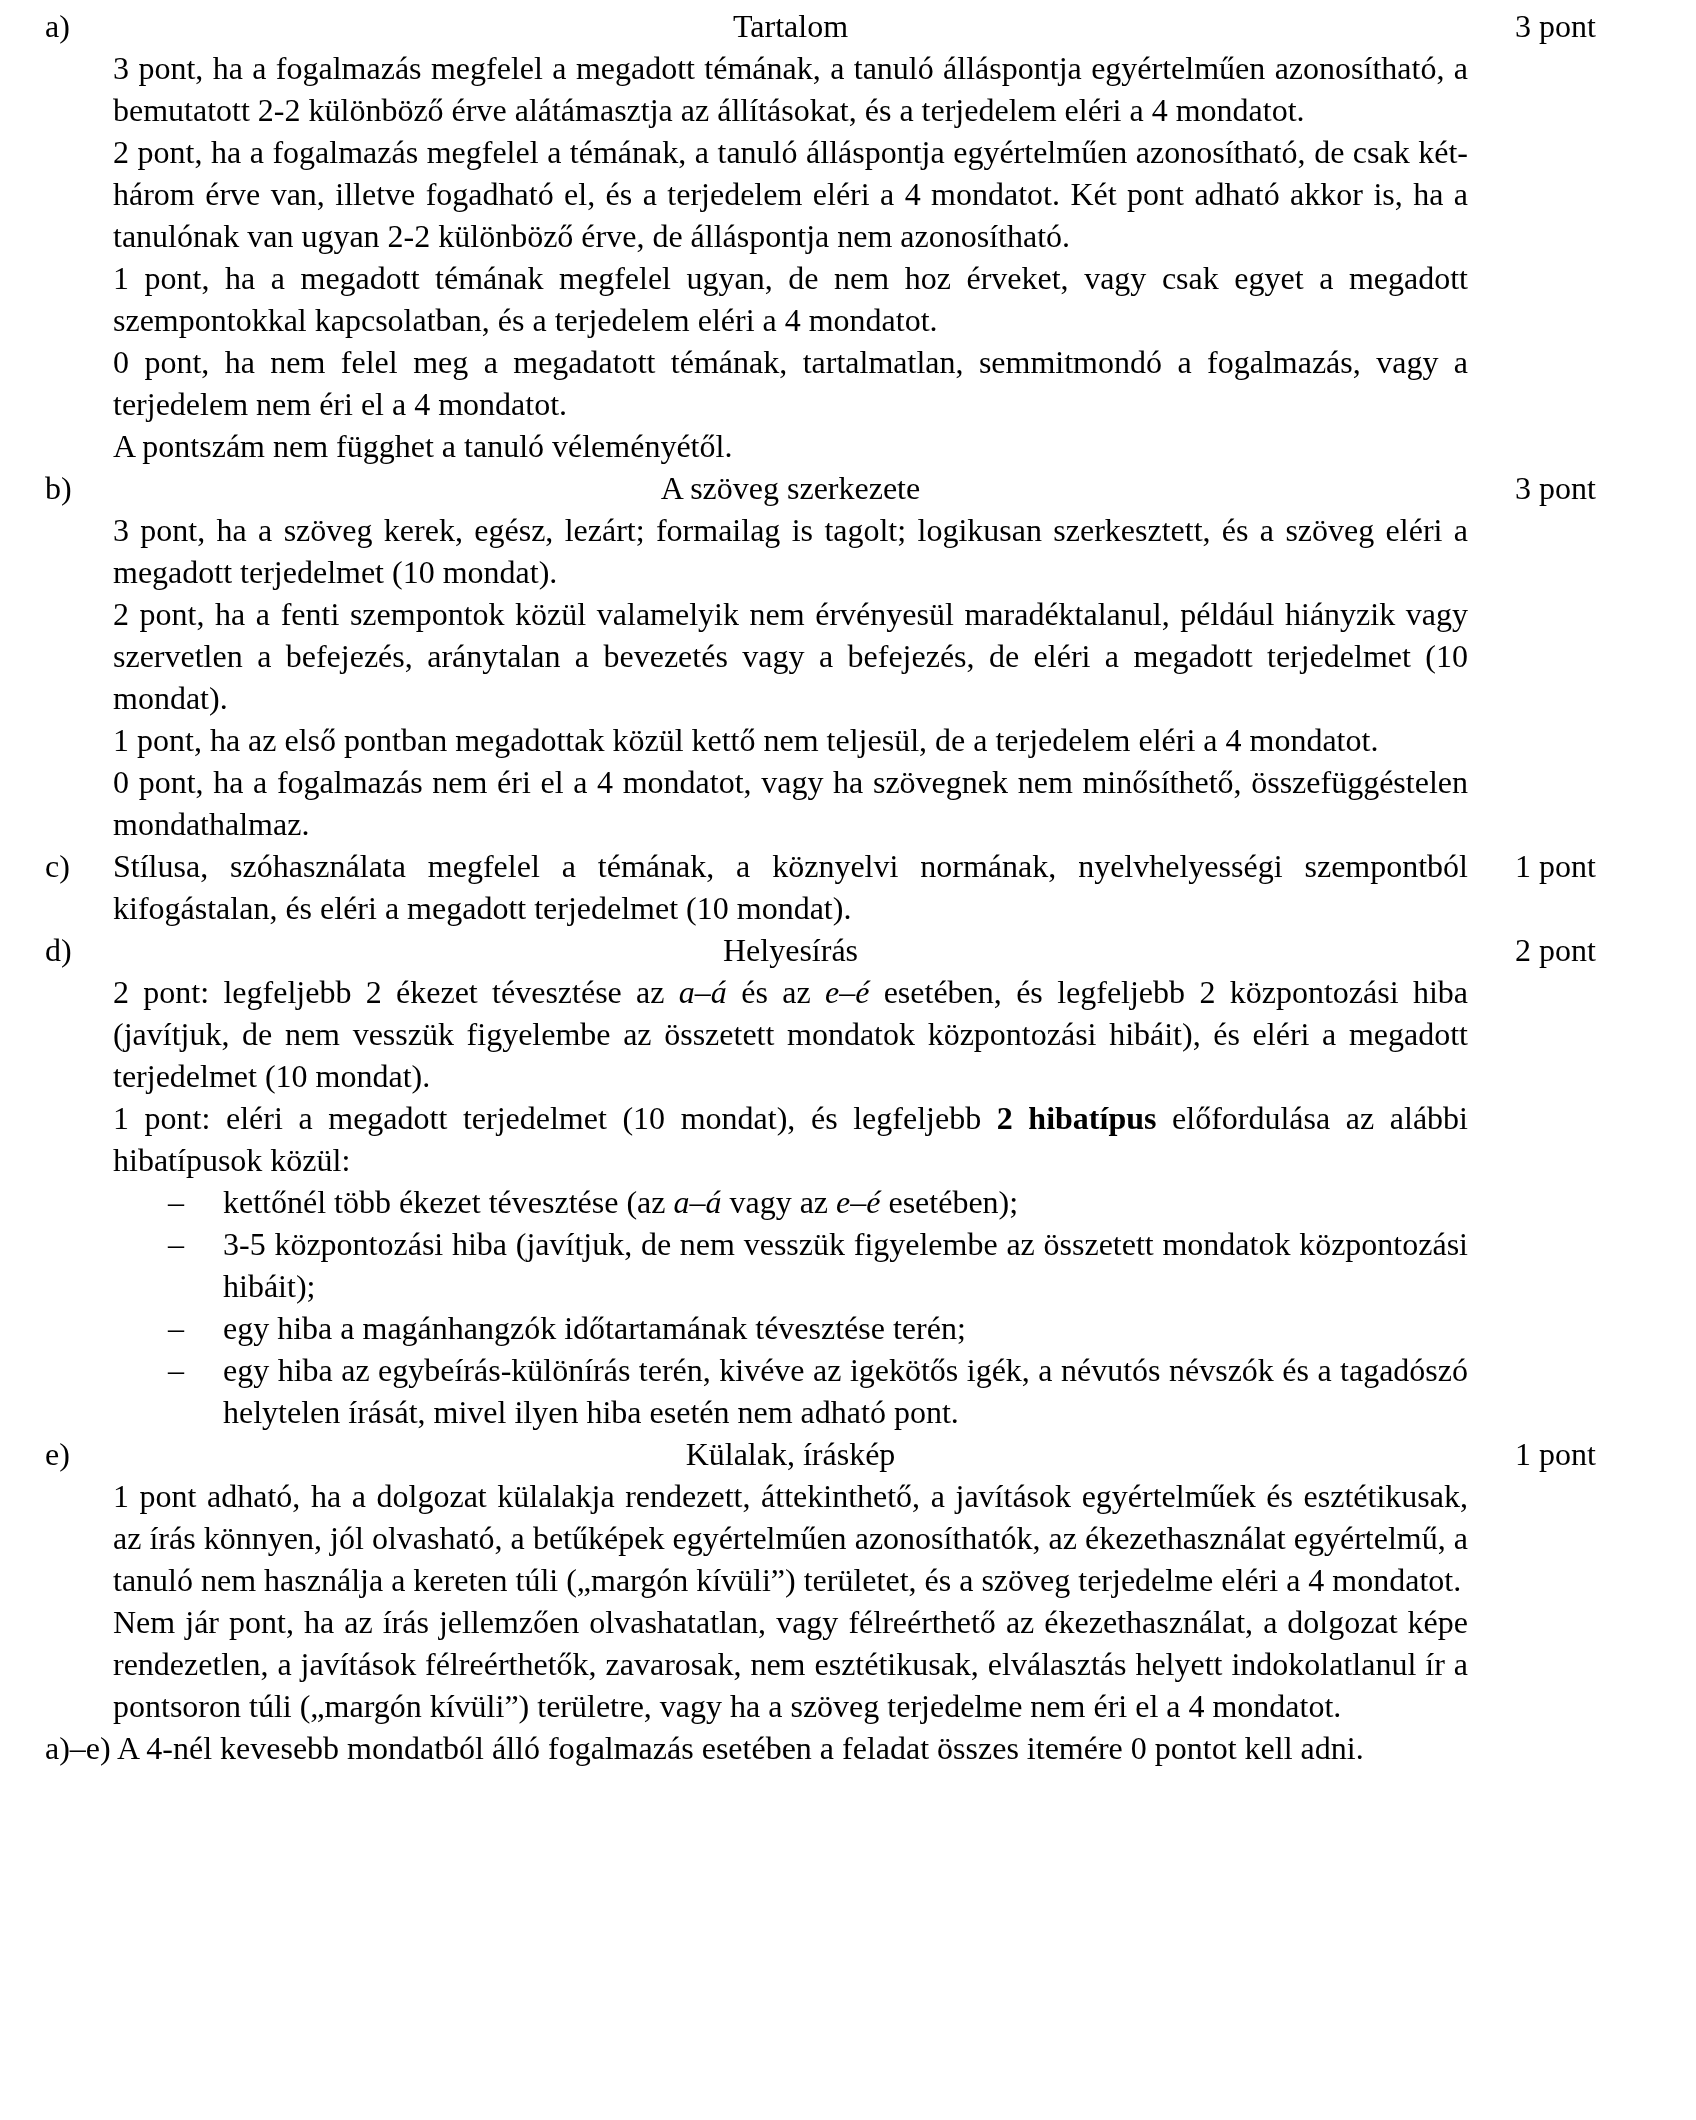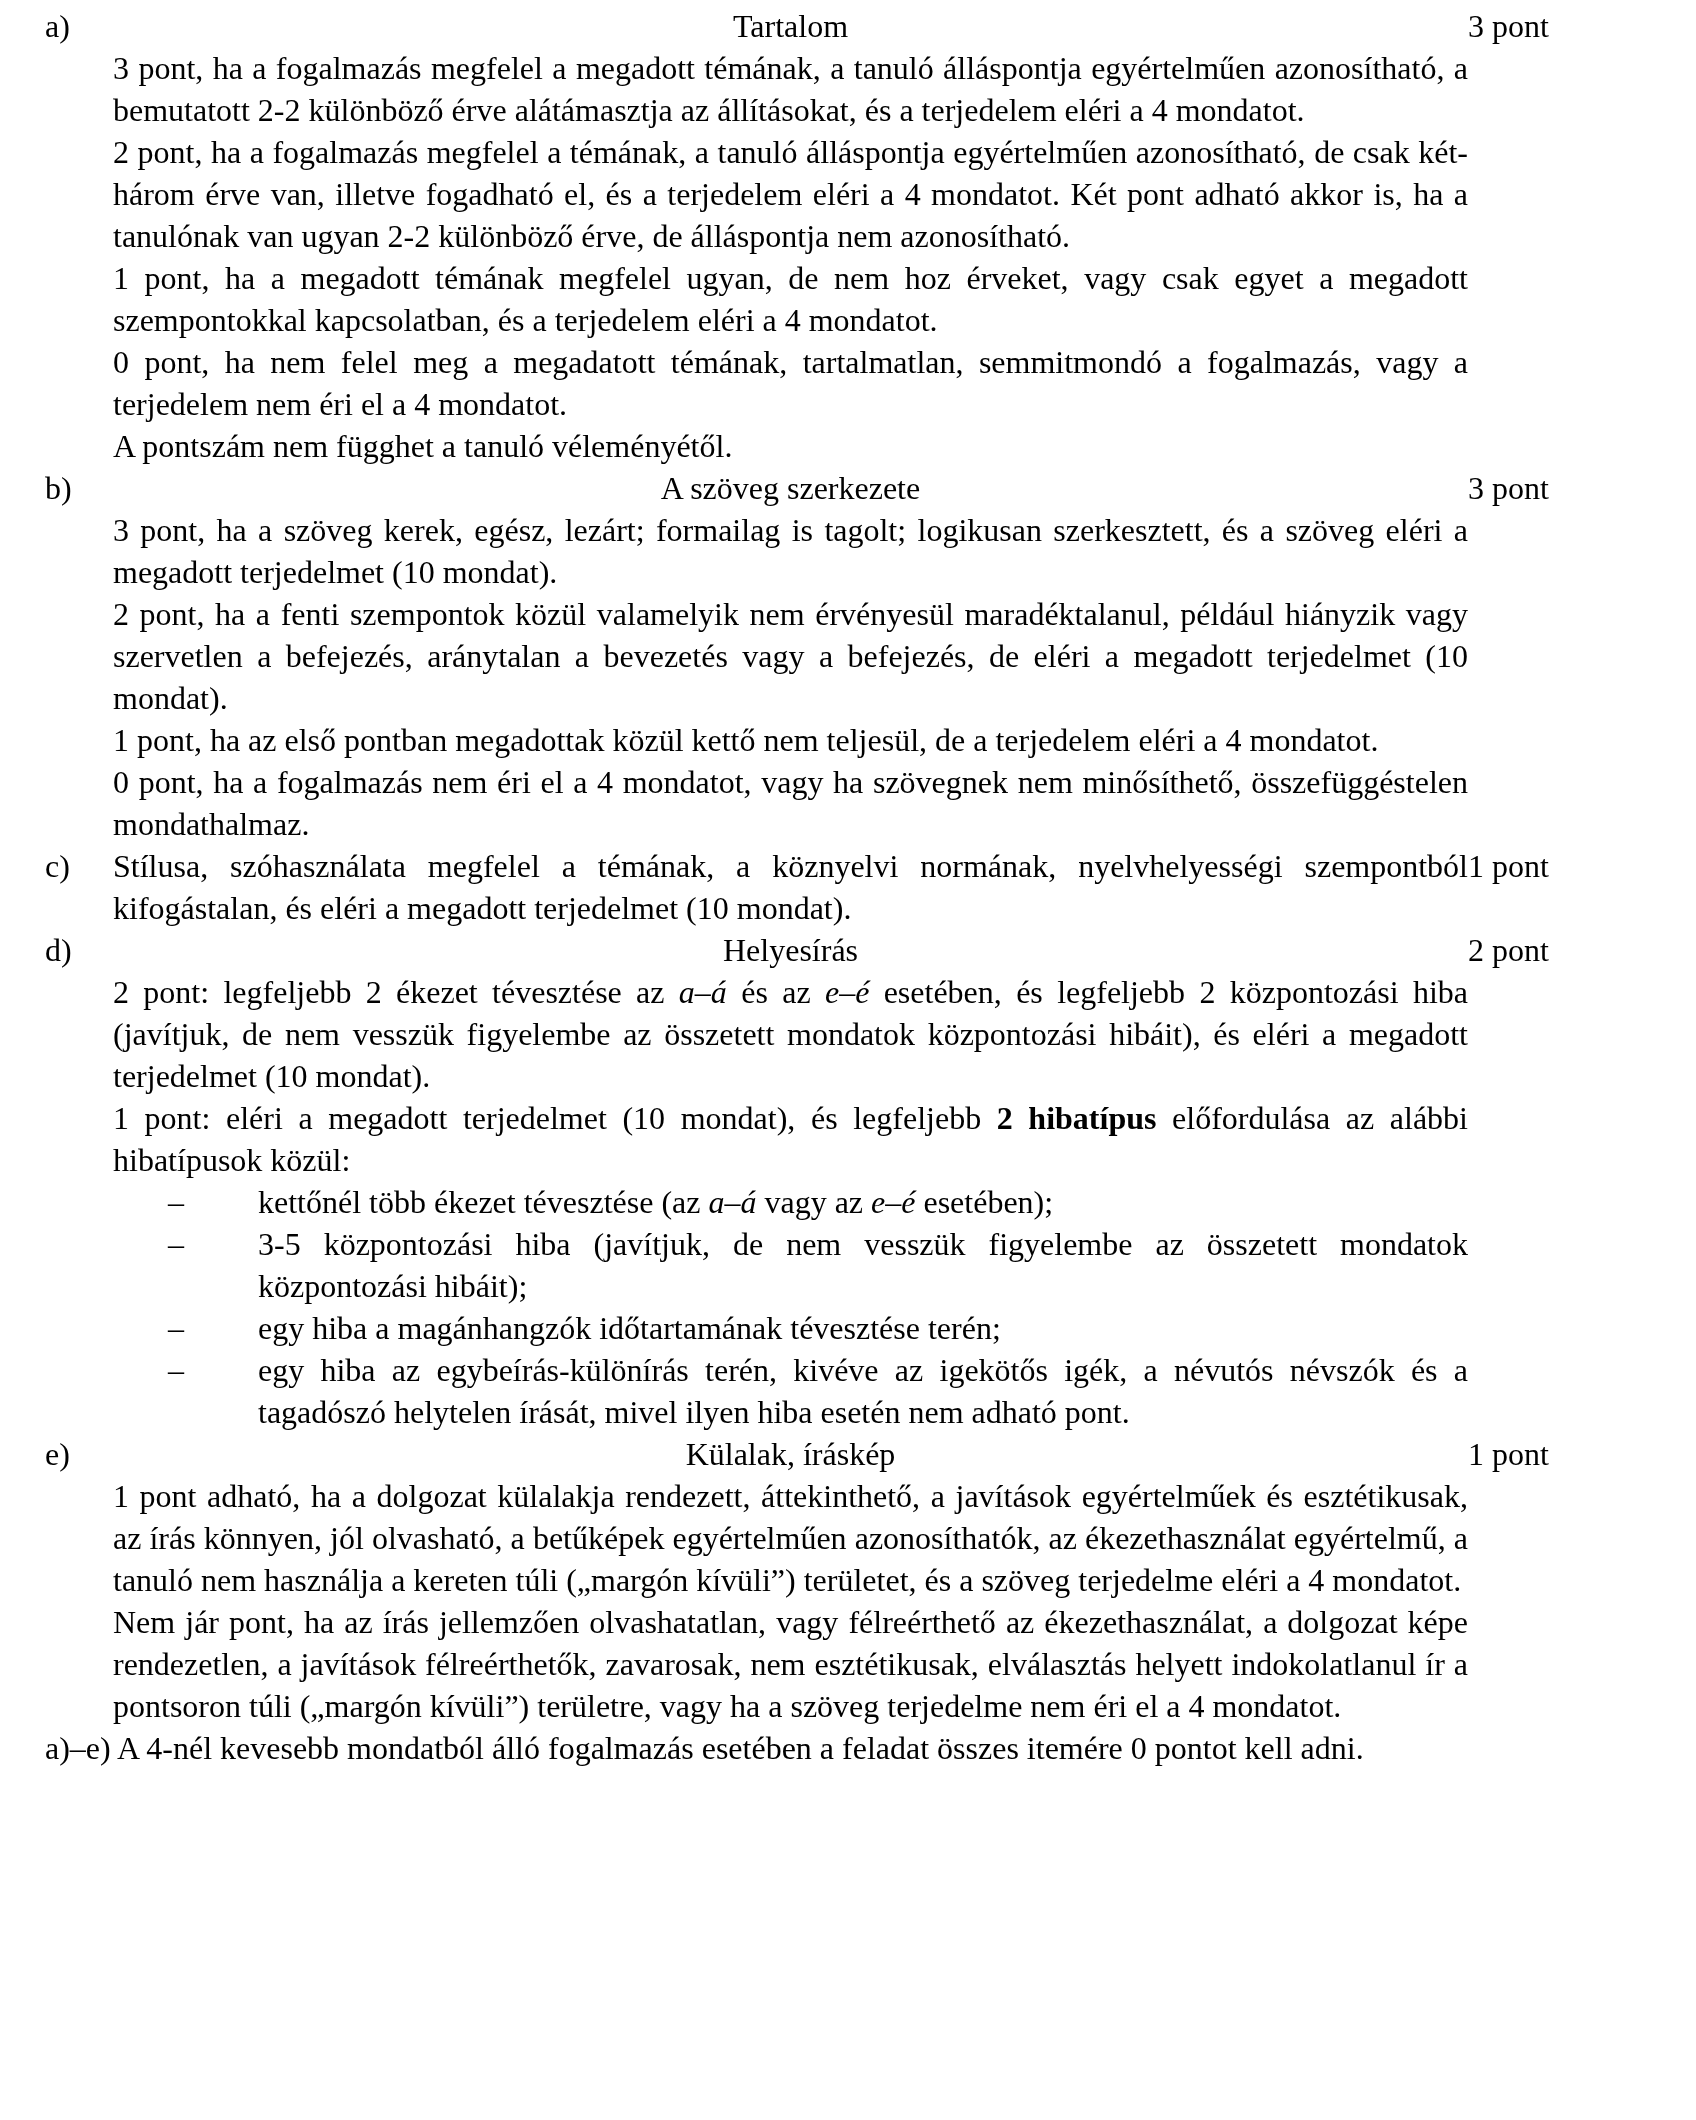--- a/index.html
+++ b/index.html
@@ -13,26 +13,26 @@
     color: #000000;
   }
   .page {
     width: 1696px;
     min-height: 2120px;
     padding: 5px 100px 10px 45px;
   }
   .item { display: flex; align-items: flex-start; }
   .marker { flex: 0 0 68px; }
   .body { flex: 0 0 1355px; text-align: justify; hyphens: none; }
-  .points { flex: 1 1 auto; white-space: nowrap; }
+  .points { flex: 1 1 auto; text-align: right; white-space: nowrap; }
   .title { text-align: center; }
   .para { text-align: justify; }
   .bullet { display: flex; margin-left: 55px; }
   .bullet .dash { flex: 0 0 55px; }
-  .bullet .btext { flex: 1 1 auto; text-align: justify; margin-left: 35px; }
+  .bullet .btext { flex: 1 1 auto; text-align: justify; }
   .it { font-style: italic; }
   .bd { font-weight: bold; }
   .footer { width: 1423px; text-align: justify; hyphens: none; }
 </style>
 </head>
 <body>
 
 <div class="page">
 
   <section class="item">

